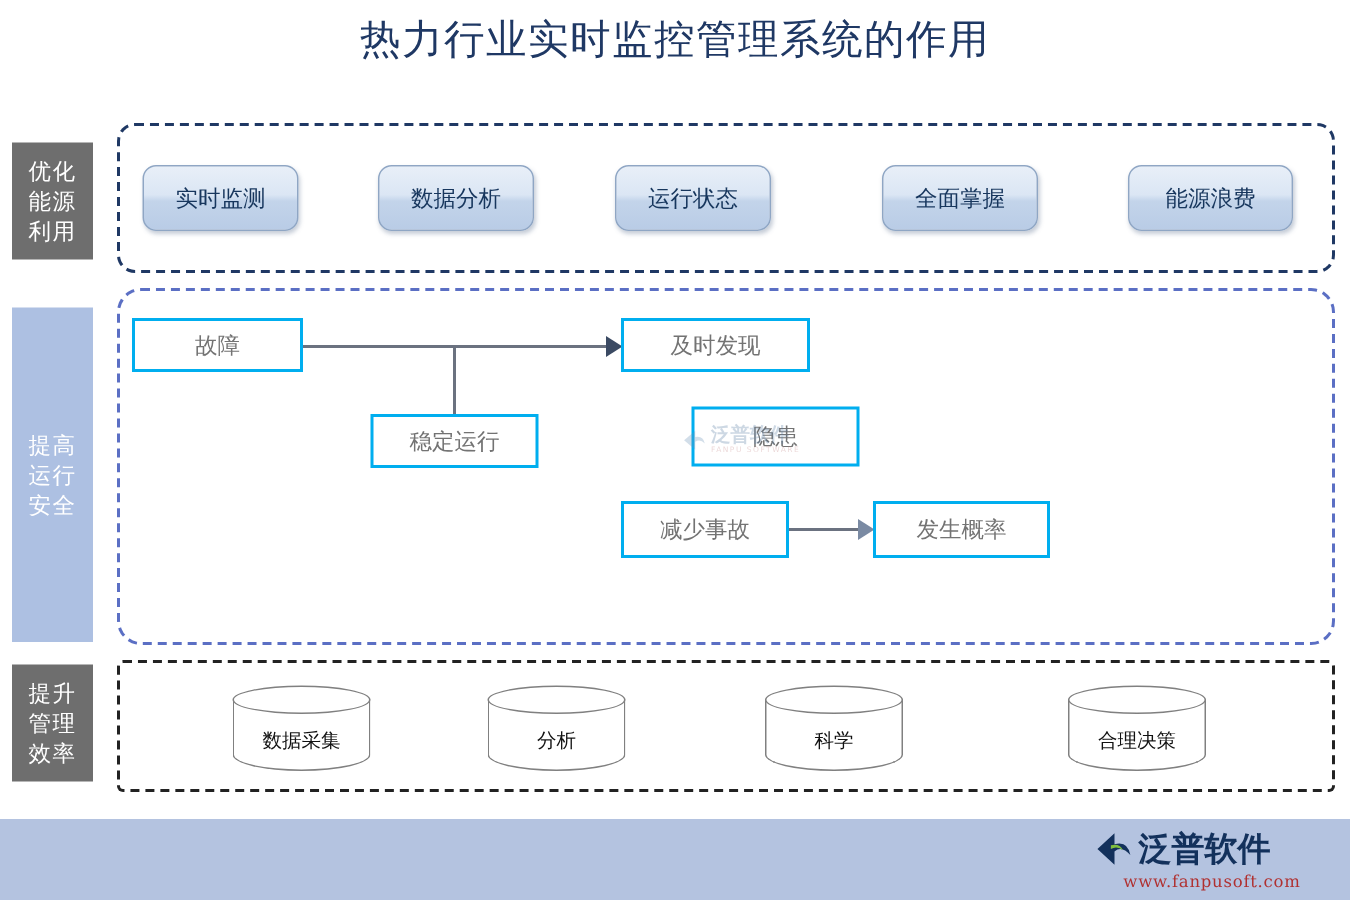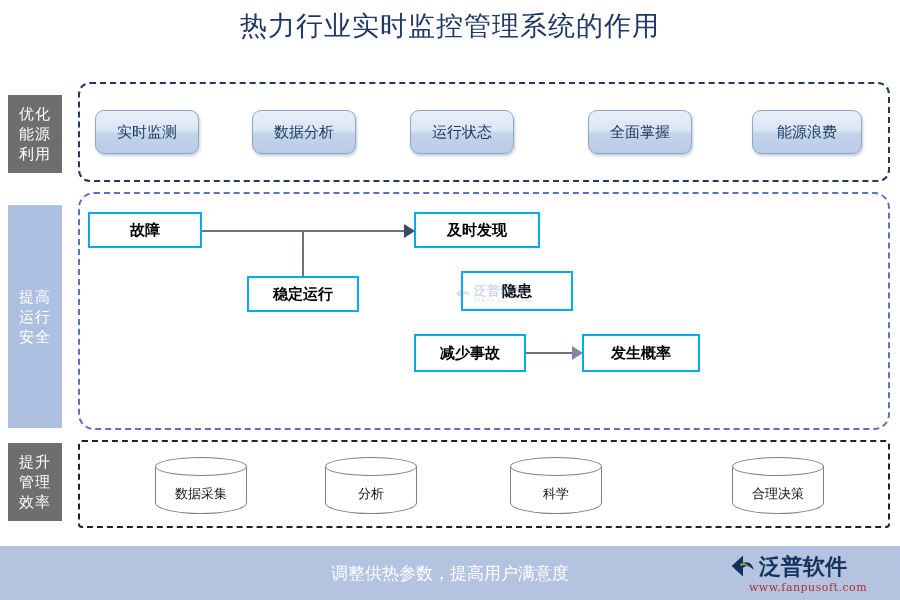--- a/index.html
+++ b/index.html
@@ -93,22 +93,22 @@
   
   .flow-box {
     position: absolute;
     border: 2px solid #00aeef;
     background: #ffffff;
     display: flex;
     align-items: center;
     justify-content: center;
     font-family: "DejaVu Serif", "Liberation Serif", serif;
     font-size: 15px;
-    font-weight: bold;
-    color: #000000;
+    font-weight: normal;
+    color: #737373;
     box-sizing: border-box;
     z-index: 3;
   }
 
   
   .conn {
     position: absolute;
     background: #6b7280;
     z-index: 1;
   }
@@ -326,28 +326,27 @@
 <div class="cylinder" style="left:325px; top:457px;">
   <div class="cyl-body"></div>
   <div class="cyl-top"></div>
   <div class="cyl-label">分析</div>
 </div>
 <div class="cylinder" style="left:510px; top:457px;">
   <div class="cyl-body"></div>
   <div class="cyl-top"></div>
   <div class="cyl-label">科学</div>
 </div>
-<div class="cylinder" style="left:712px; top:457px;margin-left:20px;">
+<div class="cylinder" style="left:712px; top:457px;">
   <div class="cyl-body"></div>
   <div class="cyl-top"></div>
   <div class="cyl-label">合理决策</div>
 </div>
 
 <div id="bottom-bar">
-  <div id="bottom-bar-center">调整供热参数，提高用户满意度</div>
 
   <div id="brand-logo">
     <div class="logo-row">
       <svg class="logo-mark" viewBox="0 0 32 32">
         <path d="M2 16 L16 3 L16 12 Q27 9 29 21 Q22 13 16 18 L16 29 Z" fill="#13315c"></path>
         <path d="M13 13 Q20 11 23 17 Q18 13 13 16 Z" fill="#7fbf3f"></path>
       </svg>
       <div class="logo-name">泛普软件</div>
     </div>
     <div class="logo-url">www.fanpusoft.com</div>

